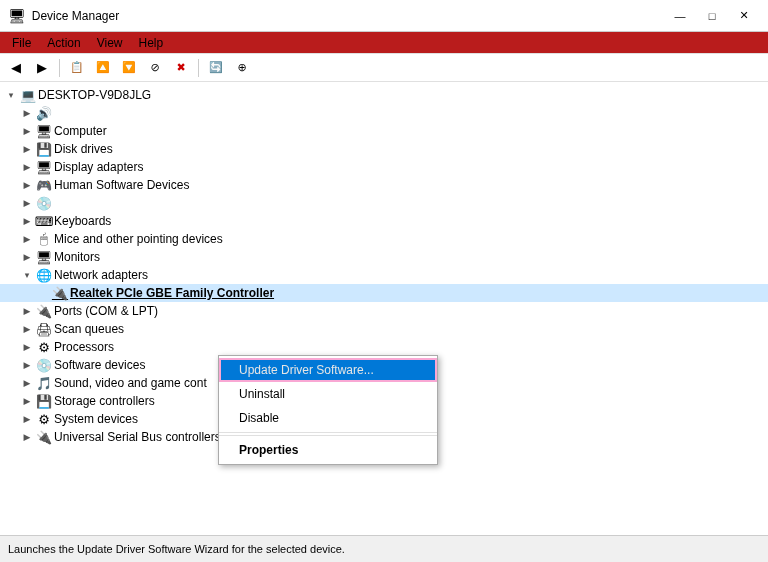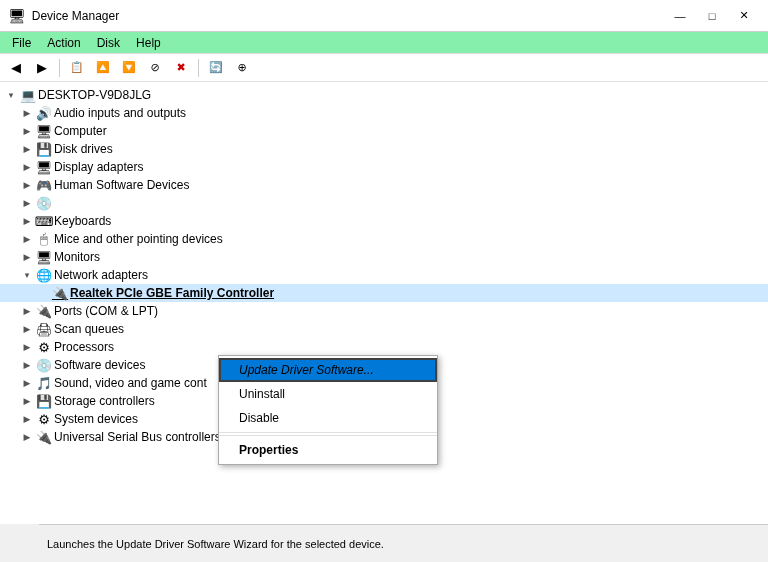--- a/index.html
+++ b/index.html
@@ -43,21 +43,21 @@
       border: none;
       cursor: pointer;
       display: flex;
       align-items: center;
       justify-content: center;
       font-size: 11px;
     }
 
     
     #menu-bar {
-      background: #86efac;
+      background: #b91c1c;
       display: flex;
       align-items: center;
       padding: 2px 4px;
       border-bottom: 1px solid #e0e0e0;
       height: 22px;
     }
     .menu-item {
       padding: 2px 8px;
       cursor: pointer;
       font-size: 12px;
@@ -155,44 +155,42 @@
       padding: 2px 0;
     }
     .ctx-item {
       padding: 5px 20px;
       cursor: pointer;
       font-size: 12px;
       white-space: nowrap;
     }
     .ctx-item.active {
       background: #0078d7;
-      color: #000000;
-      border: 2px solid #404040;
+      color: #e5e5e5;
+      border: 2px solid #f9a8d4;
       padding: 3px 18px;
-      font-style: italic;
     }
     .ctx-item.bold {
       font-weight: bold;
     }
     .ctx-sep {
       height: 1px;
       background: #e0e0e0;
       margin: 2px 0;
     }
 
     
     #status-bar {
-      height: 38px;
+      height: 27px;
       background: #f0f0f0;
       border-top: 1px solid #ccc;
       display: flex;
       align-items: center;
       padding: 0 8px;
       font-size: 11px;
-      margin-left: 39px;
     }
 
     
     ::-webkit-scrollbar { width: 8px; }
     ::-webkit-scrollbar-track { background: #f0f0f0; }
     ::-webkit-scrollbar-thumb { background: #c0c0c0; }
   </style>
 </head>
 <body>
 
@@ -204,21 +202,21 @@
   <div id="title-buttons">
     <button class="title-btn">—</button>
     <button class="title-btn">□</button>
     <button class="title-btn close">✕</button>
   </div>
 </div>
 
 <div id="menu-bar">
   <span class="menu-item">File</span>
   <span class="menu-item">Action</span>
-  <span class="menu-item">Disk</span>
+  <span class="menu-item">View</span>
   <span class="menu-item">Help</span>
 </div>
 
 <div id="toolbar">
   <button class="toolbar-btn" title="Back">◀</button>
   <button class="toolbar-btn" title="Forward">▶</button>
   <div class="toolbar-sep"></div>
   <button class="toolbar-btn" title="Properties" style="font-size:11px;">📋</button>
   <button class="toolbar-btn" title="Update Driver" style="font-size:11px;">🔼</button>
   <button class="toolbar-btn" title="Rollback Driver" style="font-size:11px;">🔽</button>
@@ -235,21 +233,20 @@
   <div class="tree-item">
         <span style="display:inline-block;width:4px"></span>
         <span class="toggle-btn">▾</span>
         <span class="tree-icon">💻</span>
         <span class="tree-label">DESKTOP-V9D8JLG</span>
       </div>
       <div class="tree-item">
         <span style="display:inline-block;width:20px"></span>
         <span class="toggle-btn">▶</span>
         <span class="tree-icon">🔊</span>
-        <span class="tree-label">Audio inputs and outputs</span>
       </div>
       <div class="tree-item">
         <span style="display:inline-block;width:20px"></span>
         <span class="toggle-btn">▶</span>
         <span class="tree-icon">🖥</span>
         <span class="tree-label">Computer</span>
       </div>
       <div class="tree-item">
         <span style="display:inline-block;width:20px"></span>
         <span class="toggle-btn">▶</span>

